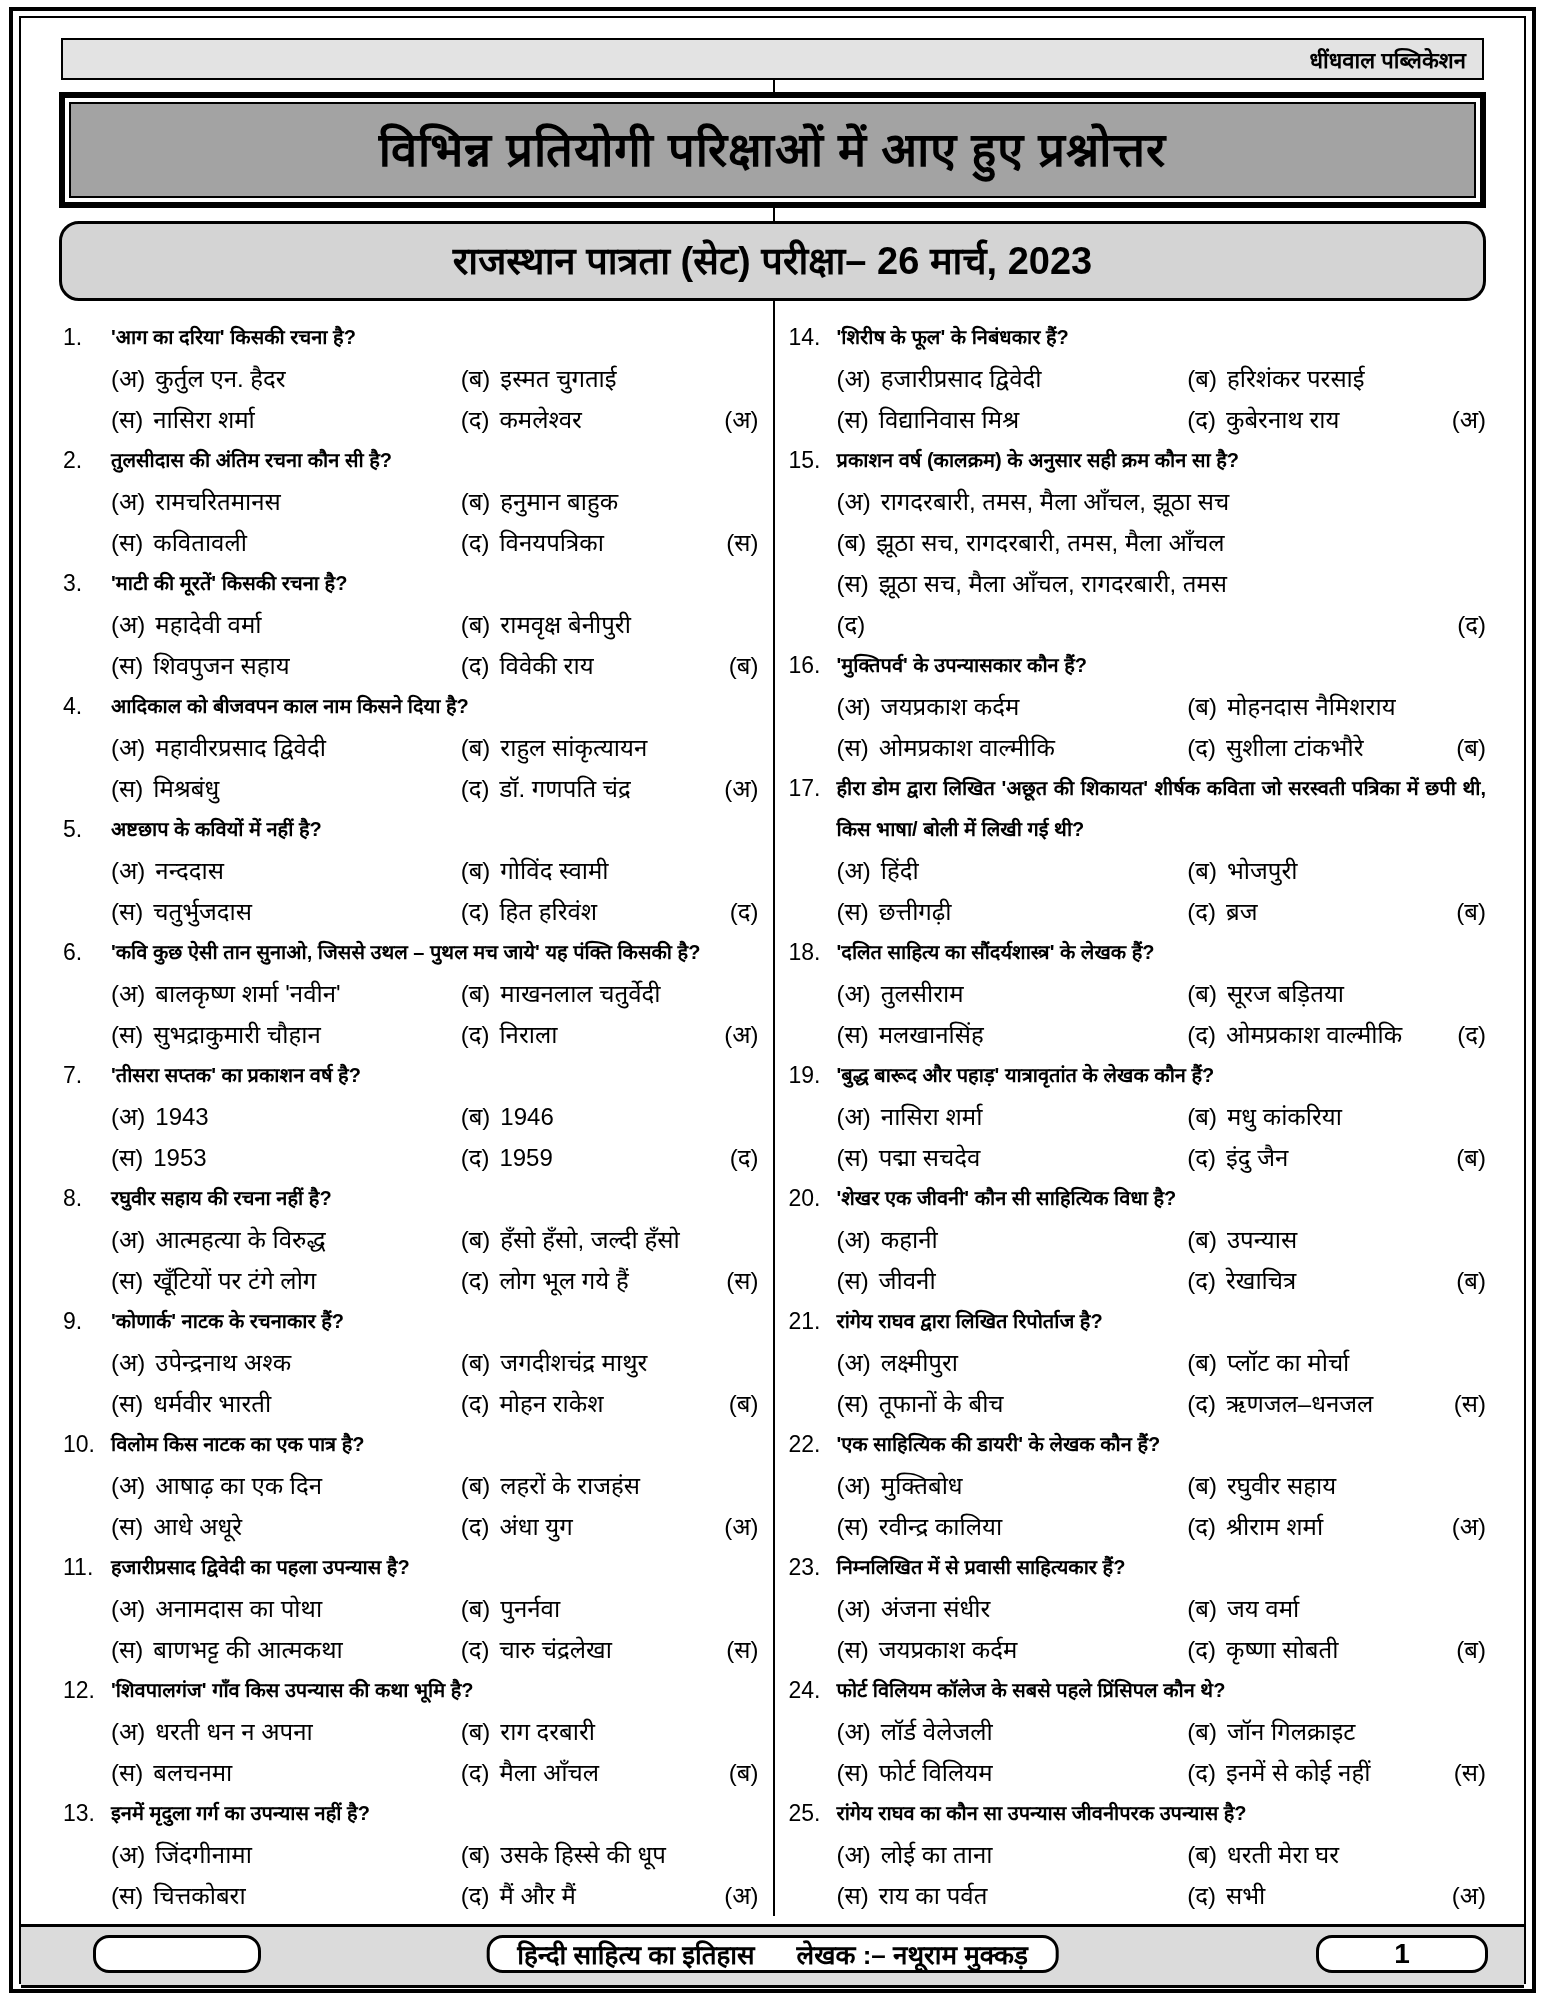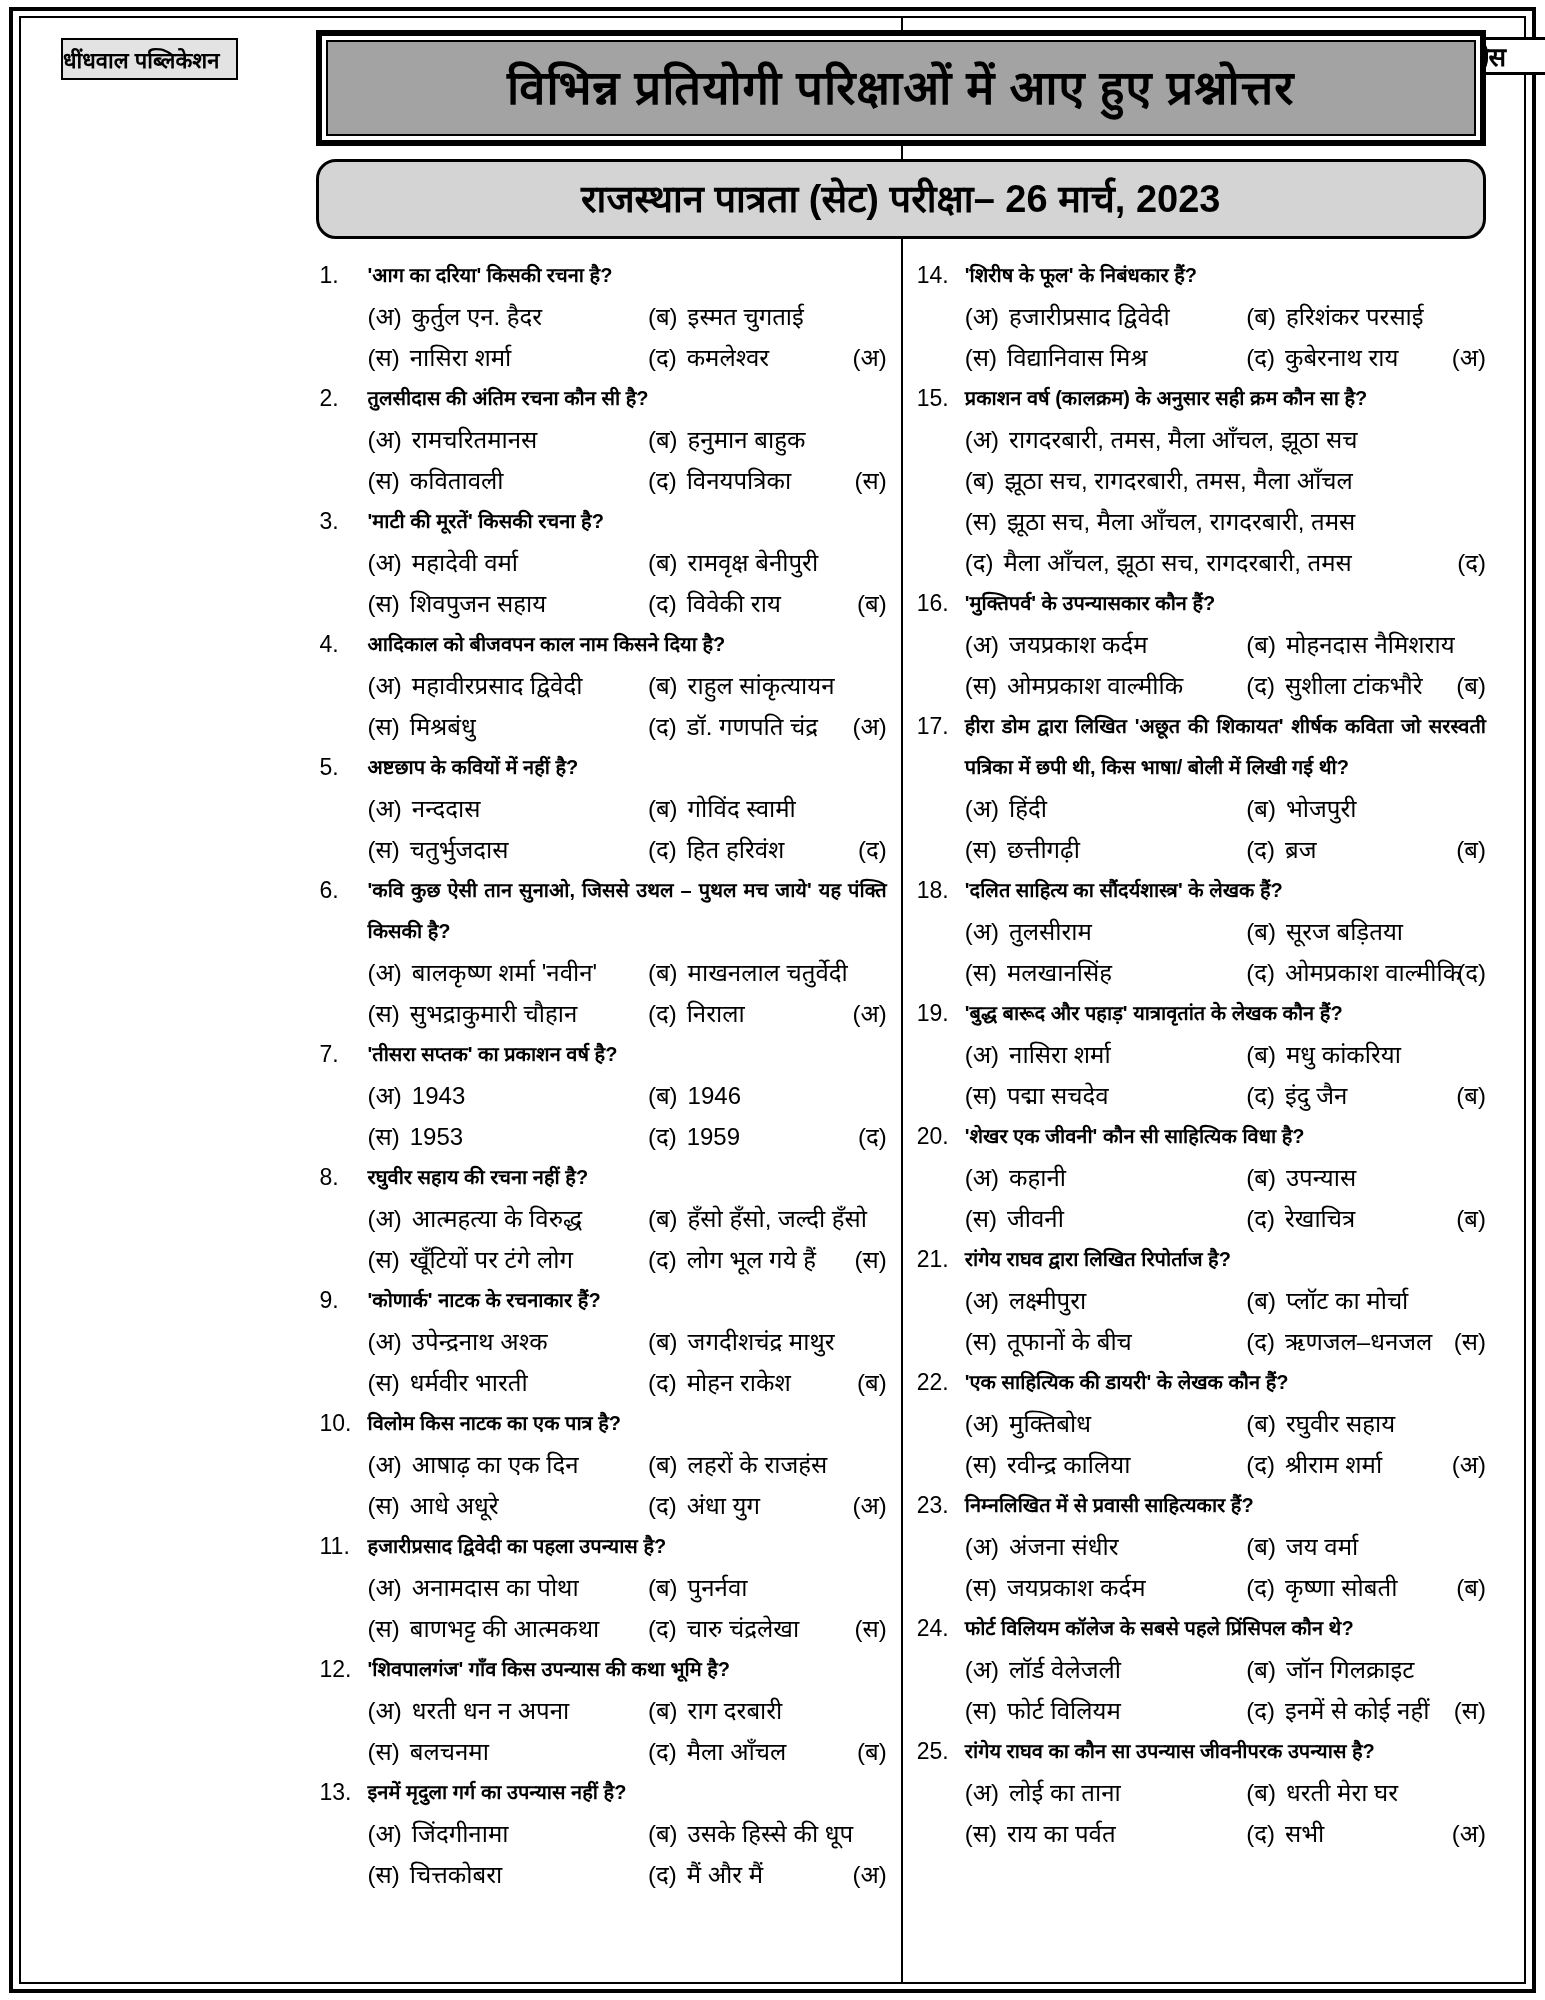--- a/index.html
+++ b/index.html
@@ -6,21 +6,21 @@
   body{
     width:1545px;height:2000px;position:relative;background:#fff;color:#000;
     font-family:"Liberation Sans","DejaVu Sans",sans-serif;overflow:hidden;
   }
   .page-outer{
     position:absolute;left:9px;top:7px;right:9px;bottom:7px;
     border:4px solid #000;
   }
   .page-inner{
     position:absolute;left:6px;top:5px;right:6px;bottom:5px;
-    border:2px solid #000;display:flex;
+    border:2px solid #000;display:flex;flex-direction:column;
   }
   .pub-bar{
     margin:20px 40px 0 40px;border:2px solid #000;background:#e3e3e3;
     height:38px;display:flex;align-items:center;justify-content:flex-end;
     padding-right:16px;font-weight:bold;font-size:22px;flex:0 0 auto;
   }
   .content{flex:1 1 auto;margin:12px 38px 0 38px;position:relative;}
   .content::before{
     content:"";position:absolute;left:50%;top:-12px;bottom:0;width:2px;background:#000;
   }
@@ -514,21 +514,20 @@
                 </div>
                 <div class="opt-row">
                   <span class="opt opt-full">
                     <span class="opt-l">(स)</span>
                     <span>झूठा सच, मैला आँचल, रागदरबारी, तमस</span>
                   </span>
                 </div>
                 <div class="opt-row">
                   <span class="opt opt-full">
                     <span class="opt-l">(द)</span>
-                    <span>मैला आँचल, झूठा सच, रागदरबारी, तमस</span>
                   </span>
                   <span class="ans">(द)</span>
                 </div>
               </div>
   </div>
             <div class="question">
     <div class="q-head">
       <span class="q-num">16.</span>
       <span class="q-text">'मुक्तिपर्व' के उपन्यासकार कौन हैं?</span>
     </div>

